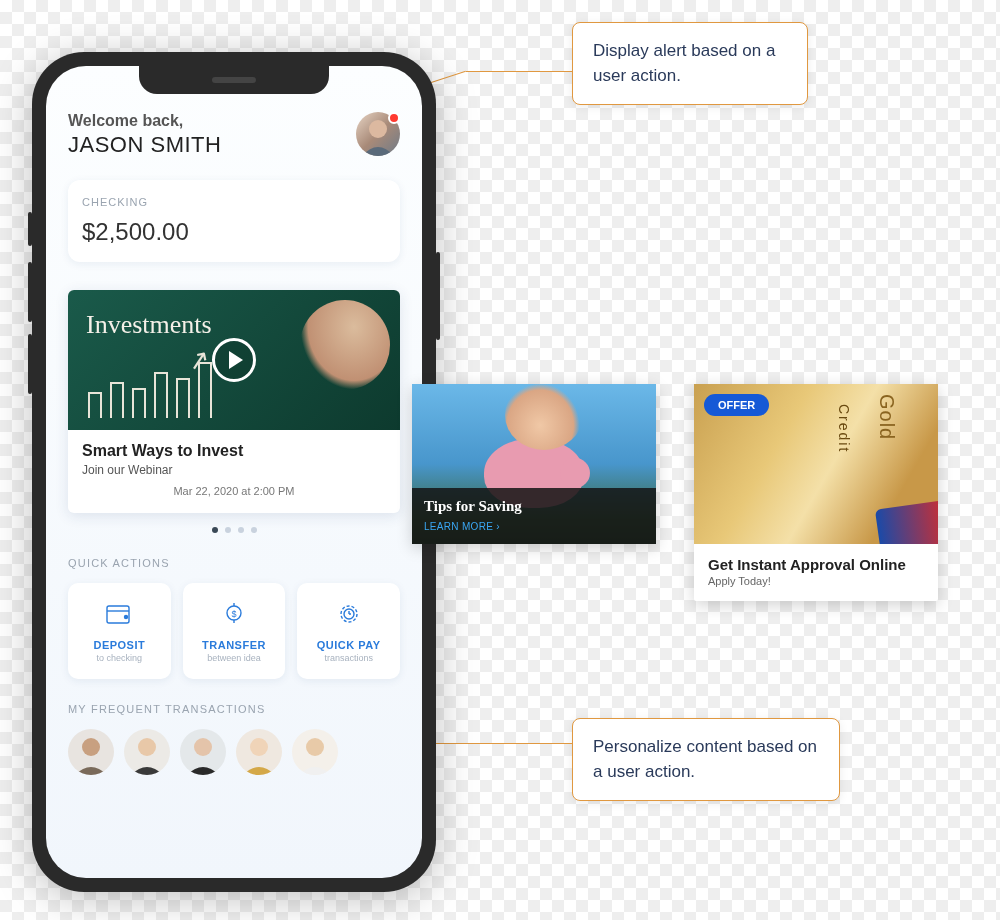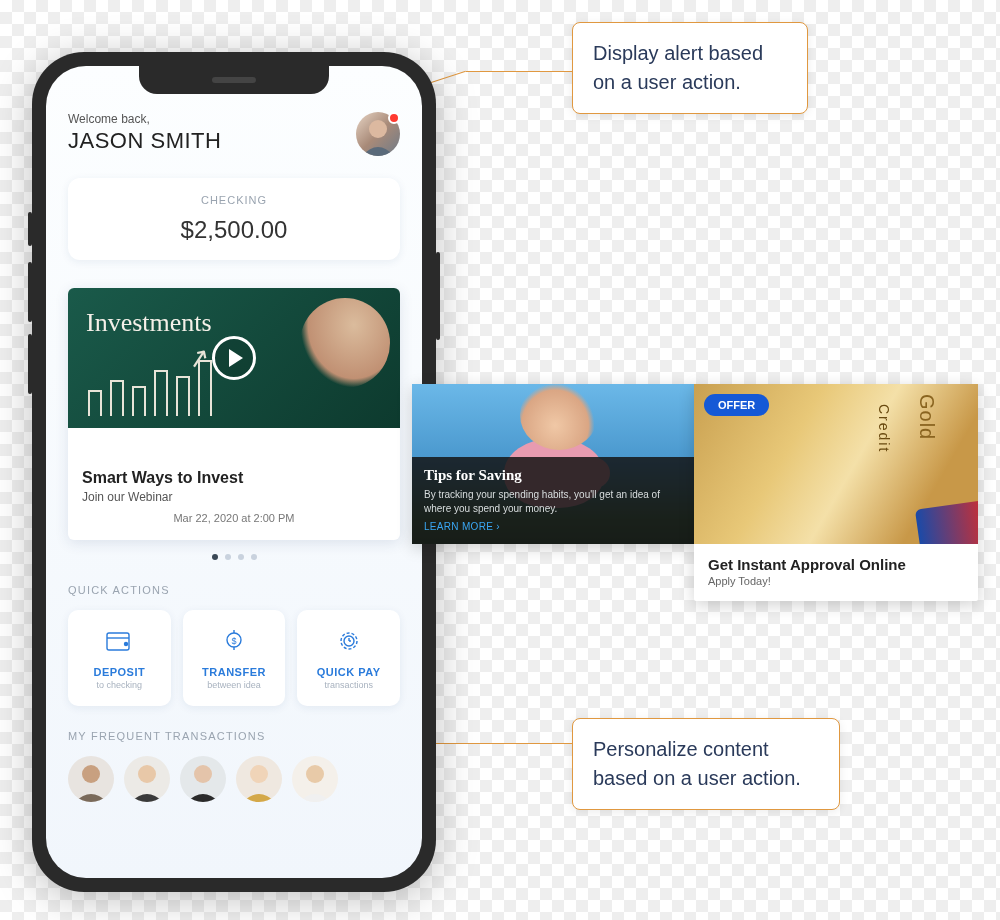--- a/index.html
+++ b/index.html
@@ -42,40 +42,39 @@
     position:absolute; top:0; left:50%; transform:translateX(-50%);
     width:190px; height:28px; background:#2a2a2a;
     border-radius: 0 0 18px 18px;
     display:flex; align-items:center; justify-content:center; gap:10px;
   }
   .speaker { width:44px; height:6px; background:#444; border-radius:3px; }
 
   
   .app { padding: 46px 22px 0; }
   .header { display:flex; justify-content:space-between; align-items:flex-start; }
-  .welcome-small { font-size:12px; color:#555; font-weight:400; }
+  .welcome-small { font-size:16px; color:#555; font-weight:700; }
   .welcome-name { font-size:22px; font-weight:400; color:#222; letter-spacing:.5px; margin-top:2px; }
   .avatar-wrap { position:relative; }
   .avatar {
     width:44px; height:44px; border-radius:50%;
     background: linear-gradient(135deg,#e8d5c5 0%, #a88a78 50%, #6d7a88 100%);
     overflow:hidden;
   }
   .avatar svg { width:100%; height:100%; }
   .alert-dot {
     position:absolute; top:0px; right:0px; width:12px; height:12px;
     background:#ff3a30; border:2px solid #fff; border-radius:50%;
   }
 
   .balances { display:flex; gap:14px; margin-top:22px; }
   .card {
     flex:1; background:#fff; border-radius:12px;
     box-shadow: 0 2px 8px rgba(30,60,110,.08);
     padding:16px 14px;
-    text-align:center;
   }
   .card-label { font-size:11px; letter-spacing:1px; color:#9aa4b0; font-weight:500; }
   .card-amount { font-size:24px; color:#333; margin-top:10px; font-weight:400; }
 
   
   .promo {
     margin-top:28px; background:#fff; border-radius:6px;
     box-shadow:0 3px 14px rgba(30,60,110,.12);
     overflow:hidden;
   }
@@ -90,21 +89,21 @@
   .arrow-chalk { position:absolute; left:120px; top:55px; font-size:26px; color:#e8e4d8; transform:rotate(-12deg); }
   .hand { position:absolute; right:10px; top:10px; width:90px; height:90px; background:radial-gradient(ellipse at 60% 30%, #f1c9a8 0%, #d4997a 60%, transparent 70%); border-radius:50%; opacity:.9; }
   .play-btn {
     position:absolute; left:50%; top:50%; transform:translate(-50%,-50%);
     width:44px; height:44px; border:3px solid #fff; border-radius:50%;
     display:flex; align-items:center; justify-content:center;
     background:rgba(0,0,0,.12);
   }
   .play-btn::after { content:''; border-left:14px solid #fff; border-top:9px solid transparent; border-bottom:9px solid transparent; margin-left:4px; }
   .promo-body { padding:12px 14px 16px; }
-  .promo-title { font-weight:700; font-size:16px; color:#222;margin-top:29px; }
+  .promo-title { font-weight:700; font-size:16px; color:#222; }
   .promo-sub { font-size:12px; color:#555; margin-top:3px; }
   .promo-date { font-size:11px; color:#777; margin-top:8px;text-align:center; }
 
   .dots { display:flex; gap:7px; justify-content:center; margin-top:14px; }
   .dots span { width:6px; height:6px; border-radius:50%; background:#c9d2de; }
   .dots span.active { background:#3a4856; }
 
   .section-label { font-size:11px; letter-spacing:1.2px; color:#9aa4b0; margin-top:24px; }
 
   .quick { display:flex; gap:12px; margin-top:14px; }
@@ -119,21 +118,21 @@
 
   .freq { display:flex; gap:10px; margin-top:14px; }
   .freq .p {
     width:46px; height:46px; border-radius:50%; background:#ddd;
     overflow:hidden; display:flex; align-items:flex-end; justify-content:center;
   }
 
   
   .ext-card {
     position:absolute;
-    width:284px; background:#fff;
+    width:244px; background:#fff;
     box-shadow:0 4px 16px rgba(0,0,0,.18);
     border-radius:2px;
   }
   .ext-card.ec1 { left:412px; top:384px; }
   .ext-card.ec2 { left:694px; top:384px; padding-bottom:14px; }
   .ec-img { width:100%; height:160px; position:relative; }
   .piggy-bg { background:linear-gradient(180deg,#6bb8e8 0%, #4896cc 50%, #3a6840 85%, #2a5030 100%); }
   .piggy { position:absolute; bottom:36px; left:50%; transform:translateX(-50%); width:100px; height:70px; background:#e89bb0; border-radius:50% 50% 45% 45%; }
   .piggy::before { content:''; position:absolute; right:-6px; top:20px; width:30px; height:30px; background:#e89bb0; border-radius:50%; } 
   .hand2 { position:absolute; top:-4px; left:38%; width:78px; height:70px; background:radial-gradient(ellipse at 45% 65%, #f0c8a6 0%, #daa684 55%, transparent 65%); border-radius:50%; }
@@ -155,21 +154,21 @@
     position:absolute; top:10px; left:10px; background:#1559d6; color:#fff;
     font-size:11px; font-weight:700; padding:5px 14px; border-radius:14px;
   }
   .ec2-title { font-weight:700; font-size:15px; color:#222; padding:12px 14px 2px; }
   .ec2-sub { font-size:11px; color:#666; padding:0 14px; }
 
   
   .callout {
     position:absolute; background:#fff; border:1px solid #e09840;
     border-radius:8px; padding:16px 20px;
-    color:#2a3a5a; font-size:20px; line-height:1.45;
+    color:#2a3a5a; font-size:17px; line-height:1.45;
     box-shadow:0 2px 10px rgba(0,0,0,.08);
   }
   .callout.c1 { left:572px; top:22px; width:236px; }
   .callout.c2 { left:572px; top:718px; width:268px; }
 
   .leader {
     position:absolute; border-top:1px solid #e09840;
   }
   .leader.l1a { left:382px; top:98px; width:88px; transform:rotate(-18deg); transform-origin:left; }
   .leader.l1b { left:466px; top:71px; width:106px; }
@@ -336,21 +335,20 @@
     </div>
   </div>
 </div>
 
 <div class="ext-card ec1">
   <div class="ec-img piggy-bg">
     <div class="piggy"></div>
     <div class="hand2"></div>
     <div class="ec-overlay">
       <div class="ec-title">Tips for Saving</div>
-      <div class="ec-desc">By tracking your spending habits, you'll get an idea of where you spend your money.</div>
       <div class="ec-link">LEARN MORE</div>
     </div>
   </div>
 </div>
 
 <div class="ext-card ec2">
   <div class="ec-img cc-bg">
     <div class="offer-pill">OFFER</div>
     <div class="cc-text1">Credit</div>
     <div class="cc-text2">Gold</div>

